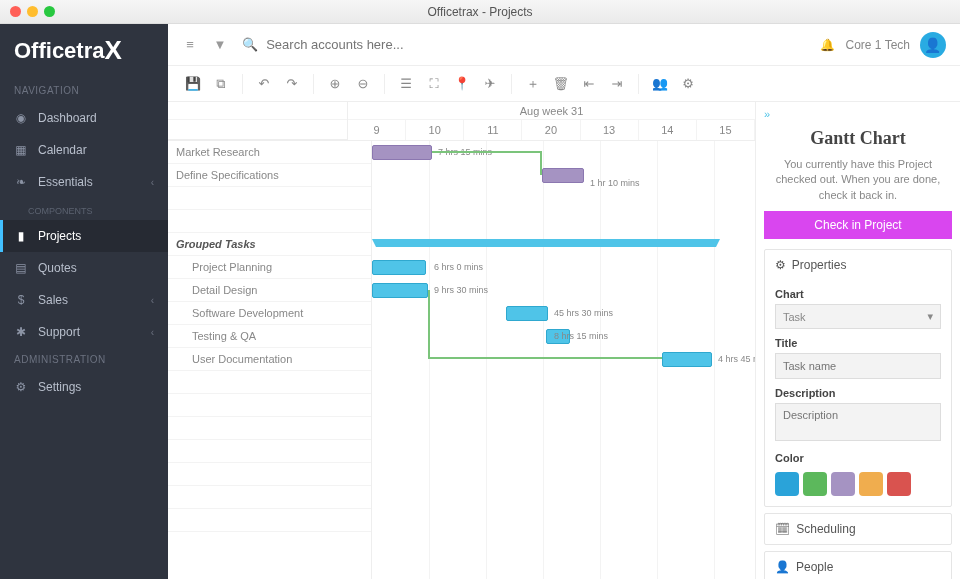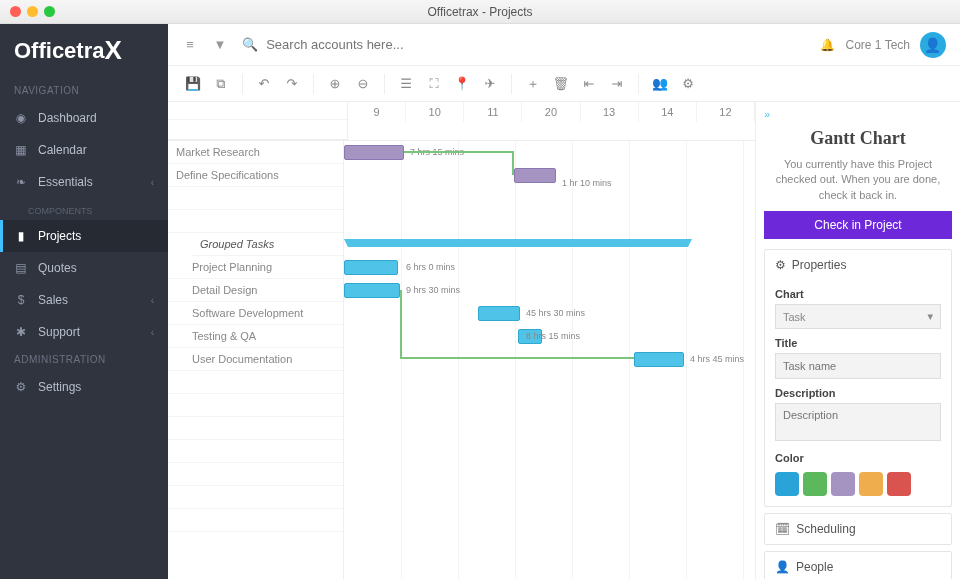--- a/index.html
+++ b/index.html
@@ -32,39 +32,39 @@
 .tool.sep { border-left: 1px solid #eee; height: 20px; margin: 0 4px; width: 1px; }
 .content { flex: 1; display: flex; overflow: hidden; }
 .gantt-area { flex: 1; display: flex; flex-direction: column; border-right: 1px solid #eee; overflow: hidden; }
 .gantt-head { display: flex; border-bottom: 1px solid #eee; }
 .task-col { width: 180px; border-right: 1px solid #eee; }
 .time-col { flex: 1; position: relative; }
 .week-row { height: 18px; text-align: center; font-size: 11px; color: #888; border-bottom: 1px solid #f3f3f3; line-height: 18px; }
 .day-row { height: 20px; display: flex; }
 .day-cell { flex: 1; text-align: center; font-size: 11px; color: #888; border-right: 1px solid #f3f3f3; line-height: 20px; }
 .gantt-body { flex: 1; position: relative; display: flex; }
-.task-names { width: 176px; border-right: 1px solid #eee; }
+.task-names { width: 204px; border-right: 1px solid #eee; }
 .task-row { height: 23px; line-height: 23px; padding: 0 8px; font-size: 11px; color: #888; border-bottom: 1px solid #f3f3f3; white-space: nowrap; overflow: hidden; }
-.task-row.group { font-weight: normal; font-style: italic; color: #555; margin-left: 24px; }
+.task-row.group { font-weight: bold; font-style: italic; color: #555; }
 .task-row.sub { padding-left: 24px; }
 .chart { flex: 1; position: relative; }
 .grid-col { position: absolute; top: 0; bottom: 0; border-right: 1px solid #f3f3f3; }
 .bar { position: absolute; height: 15px; border-radius: 2px; }
 .bar.purple { background: #a593c2; border: 1px solid #8b77b0; }
 .bar.blue { background: #4fc4e8; border: 1px solid #2fa8cf; }
 .dur { position: absolute; font-size: 9px; color: #888; white-space: nowrap; }
 .group-bar { position: absolute; height: 8px; background: #4fc4e8; }
 .group-bar:before, .group-bar:after { content: ''; position: absolute; top: 0; width: 0; height: 0; border-top: 8px solid #4fc4e8; }
 .group-bar:before { left: -4px; border-left: 4px solid transparent; }
 .group-bar:after { right: -4px; border-right: 4px solid transparent; }
 .side-panel { width: 204px; display: flex; flex-direction: column; padding: 6px 8px 0; font-size: 12px; }
 .side-collapse { font-size: 11px; color: #4fc4e8; cursor: pointer; padding-bottom: 4px; }
 .side-title { text-align: center; font-size: 18px; font-weight: 600; color: #444; font-family: Georgia, serif; padding: 4px 0 8px; }
 .side-text { text-align: center; font-size: 11px; color: #888; padding: 0 4px 8px; line-height: 1.4; }
-.checkin-btn { background: #6d28d9; color: #fff; text-align: center; padding: 7px; cursor: pointer; font-size: 12px; margin-bottom: 10px; }
+.checkin-btn { background: #d946ef; color: #fff; text-align: center; padding: 7px; cursor: pointer; font-size: 12px; margin-bottom: 10px; }
 .panel-section { border: 1px solid #e5e5e5; border-radius: 2px; margin-bottom: 6px; }
 .panel-head { padding: 8px 10px; font-size: 12px; color: #555; display: flex; align-items: center; gap: 6px; cursor: pointer; }
 .panel-body { padding: 0 10px 10px; }
 .field-label { font-size: 11px; font-weight: 600; color: #444; padding: 8px 0 4px; }
 .sel, .txt { width: 100%; border: 1px solid #ddd; background: #f3f3f3; padding: 5px 7px; font-size: 11px; color: #888; }
 .sel { display: flex; justify-content: space-between; align-items: center; }
 .color-row { display: flex; gap: 4px; margin-top: 4px; }
 .swatch { width: 24px; height: 24px; border-radius: 4px; cursor: pointer; }
 textarea.txt { resize: none; height: 38px; font-family: inherit; }
 input.txt { height: 26px; }
@@ -164,28 +164,29 @@
     </div>
 
     <div class="content">
       <div class="gantt-area">
         <div class="gantt-head">
           <div class="task-col">
             <div class="week-row">&nbsp;</div>
             <div style="height:20px;border-bottom:1px solid #eee"></div>
           </div>
           <div class="time-col">
+            <div class="week-row">Aug week 31</div>
             <div class="day-row" id="day-row">
                 <div class="day-cell">9</div>
                 <div class="day-cell">10</div>
                 <div class="day-cell">11</div>
                 <div class="day-cell">20</div>
                 <div class="day-cell">13</div>
                 <div class="day-cell">14</div>
-                <div class="day-cell">12</div>
+                <div class="day-cell">15</div>
               </div>
           </div>
         </div>
         <div class="gantt-body">
           <div class="task-names" id="task-names">
               <div class="task-row">Market Research</div>
               <div class="task-row">Define Specifications</div>
               <div class="task-row"></div>
               <div class="task-row"></div>
               <div class="task-row group">Grouped Tasks</div>

